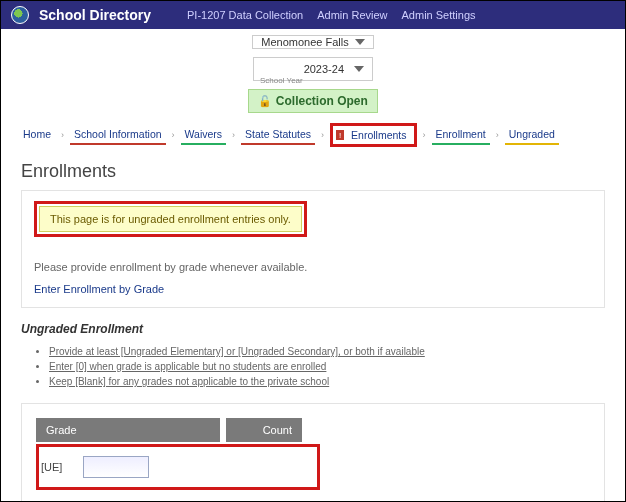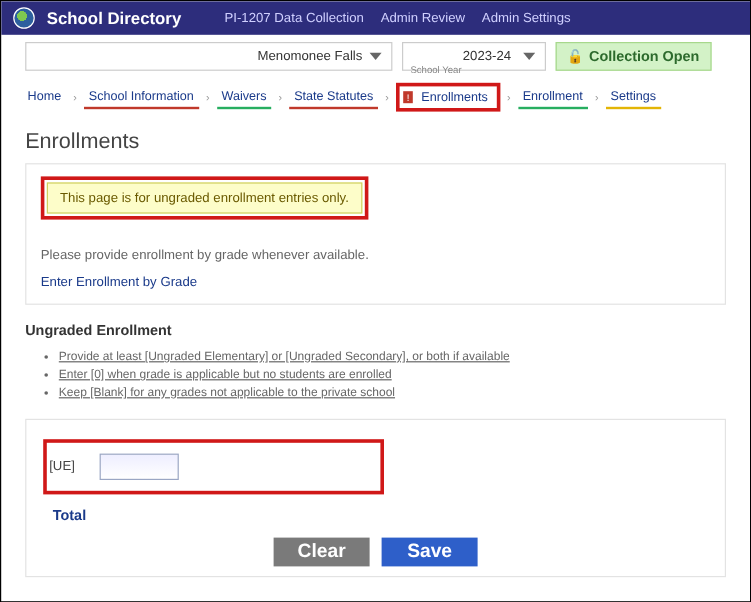--- a/index.html
+++ b/index.html
@@ -1,21 +1,21 @@
 <!DOCTYPE html>
 <html><head>
 <meta charset="utf-8">
 <style>
 * { margin:0; padding:0; box-sizing:border-box; font-family:"Segoe UI",Arial,sans-serif; }
 body { background:#fff; width:626px; height:502px; overflow:hidden; border:1px solid #000; }
 .topbar { background:#2d2d7c; color:#fff; height:28px; display:flex; align-items:center; padding:0 10px; font-size:11px; }
 .logo { width:18px; height:18px; border-radius:50%; background:radial-gradient(circle at 40% 40%,#7ec850 30%,#2d5f9e 31%); margin-right:10px; border:1px solid #fff; }
 .brand { font-weight:600; font-size:14px; margin-right:36px; }
 .toplink { color:#d0d0ff; margin-right:14px; cursor:pointer; }
-.filterbar { display:flex; align-items:center; gap:8px; padding:6px 32px 6px 20px; }
+.filterbar { display:flex; align-items:center; gap:8px; padding:6px 20px 6px 20px;flex-direction:column; }
 .dropdown { border:1px solid #ccc; background:#fff; height:24px; display:flex; align-items:center; justify-content:flex-end; padding:0 8px; font-size:11px; color:#333; cursor:pointer; position:relative; }
 .dropdown.district { flex:1; }
 .dropdown.year { width:120px; justify-content:space-between; }
 .yearlabel { font-size:8px; color:#888; position:absolute; top:18px; left:6px; }
 .yearval { font-size:11px; font-weight:500; margin-left:auto; margin-right:4px; }
 .caret { width:0; height:0; border-left:5px solid transparent; border-right:5px solid transparent; border-top:6px solid #666; margin-left:6px; }
 .status { background:#d3f2c7; border:1px solid #a7d88c; color:#2d6a2d; height:24px; width:130px; display:flex; align-items:center; justify-content:center; font-size:12px; font-weight:600; gap:4px; }
 .lock { color:#2d6a2d; font-size:11px; }
 .crumbs { display:flex; align-items:center; gap:6px; padding:4px 18px 8px; font-size:10.5px; }
 .crumb { color:#1a3a8a; padding:2px 4px 4px; cursor:pointer; position:relative; }
@@ -28,21 +28,21 @@
 .sep { color:#999; font-size:9px; }
 .hl-box { border:3px solid #d01818; padding:1px 3px; display:inline-flex; align-items:center; }
 .excl { width:8px; height:10px; background:#c0392b; color:#fff; font-size:8px; display:inline-flex; align-items:center; justify-content:center; margin-right:3px; }
 .page { padding:6px 20px 12px; }
 h2 { font-size:18px; font-weight:400; color:#444; margin-bottom:8px; }
 .panel { border:1px solid #e3e3e3; padding:10px 12px 12px; margin-bottom:14px; }
 .banner { background:#fdfdc9; border:1px solid #cfcf60; color:#6a5a00; font-size:11px; padding:6px 10px; display:inline-block; }
 .hl-banner { border:3px solid #d01818; display:inline-block; padding:2px; margin-bottom:16px; }
 .note { font-size:11px; color:#666; margin:8px 0 10px; }
 .link { color:#1a3a8a; font-size:11px; cursor:pointer; }
-.sub { font-size:12px; font-weight:600; color:#333; margin:4px 0 8px; }
+.sub { font-size:12px; font-weight:600; color:#333; margin:4px 0 8px;font-style:italic; }
 .bullets { font-size:10px; color:#666; margin-left:28px; line-height:1.5;text-decoration:underline; }
 .tablecard { border:1px solid #e3e3e3; padding:14px 14px 8px; }
 .thead { display:flex; gap:6px; }
 .th { background:#7a7a7a; color:#fff; font-size:11px; padding:6px 10px; }
 .th.grade { width:184px; }
 .th.count { width:76px; text-align:right; }
 .trow { display:flex; align-items:center; gap:6px; padding:6px 0; }
 .hl-row { border:3px solid #d01818; padding:3px 2px; margin-top:2px; margin-bottom:4px; width:284px; }
 .gname { font-size:11px; color:#444; width:140px; padding-left:8px; }
 .gcode { font-size:11px; color:#444; width:36px; }
@@ -89,21 +89,21 @@
   <span class="sep">›</span>
   <span class="crumb u-red">State Statutes</span>
   <span class="sep">›</span>
   <span class="hl-box">
     <span class="excl">!</span>
     <span class="crumb" style="padding-bottom:2px">Enrollments</span>
   </span>
   <span class="sep">›</span>
   <span class="crumb u-green">Enrollment</span>
   <span class="sep">›</span>
-  <span class="crumb u-yellow">Settings</span>
+  <span class="crumb u-yellow">Ungraded</span>
 </div>
 
 <div class="page">
   <h2>Enrollments</h2>
 
   <div class="panel">
     <div class="hl-banner">
       <div class="banner">This page is for ungraded enrollment entries only.</div>
     </div>
     <div class="note">Please provide enrollment by grade whenever available.</div>
@@ -111,20 +111,24 @@
   </div>
 
   <div class="sub">Ungraded Enrollment</div>
   <ul class="bullets">
     <li>Provide at least [Ungraded Elementary] or [Ungraded Secondary], or both if available</li>
     <li>Enter [0] when grade is applicable but no students are enrolled</li>
     <li>Keep [Blank] for any grades not applicable to the private school</li>
   </ul>
 
   <div class="tablecard" style="margin-top:14px">
+    <div class="thead">
+      <div class="th grade">Grade</div>
+      <div class="th count">Count</div>
+    </div>
     <div class="hl-row">
       <div class="trow">
         <div class="gcode">[UE]</div>
         <input class="countin" value="" style="">
       </div>
     </div>
     <div class="total">Total</div>
     <div class="btnrow">
       <button class="btn clear">Clear</button>
       <button class="btn save">Save</button>

